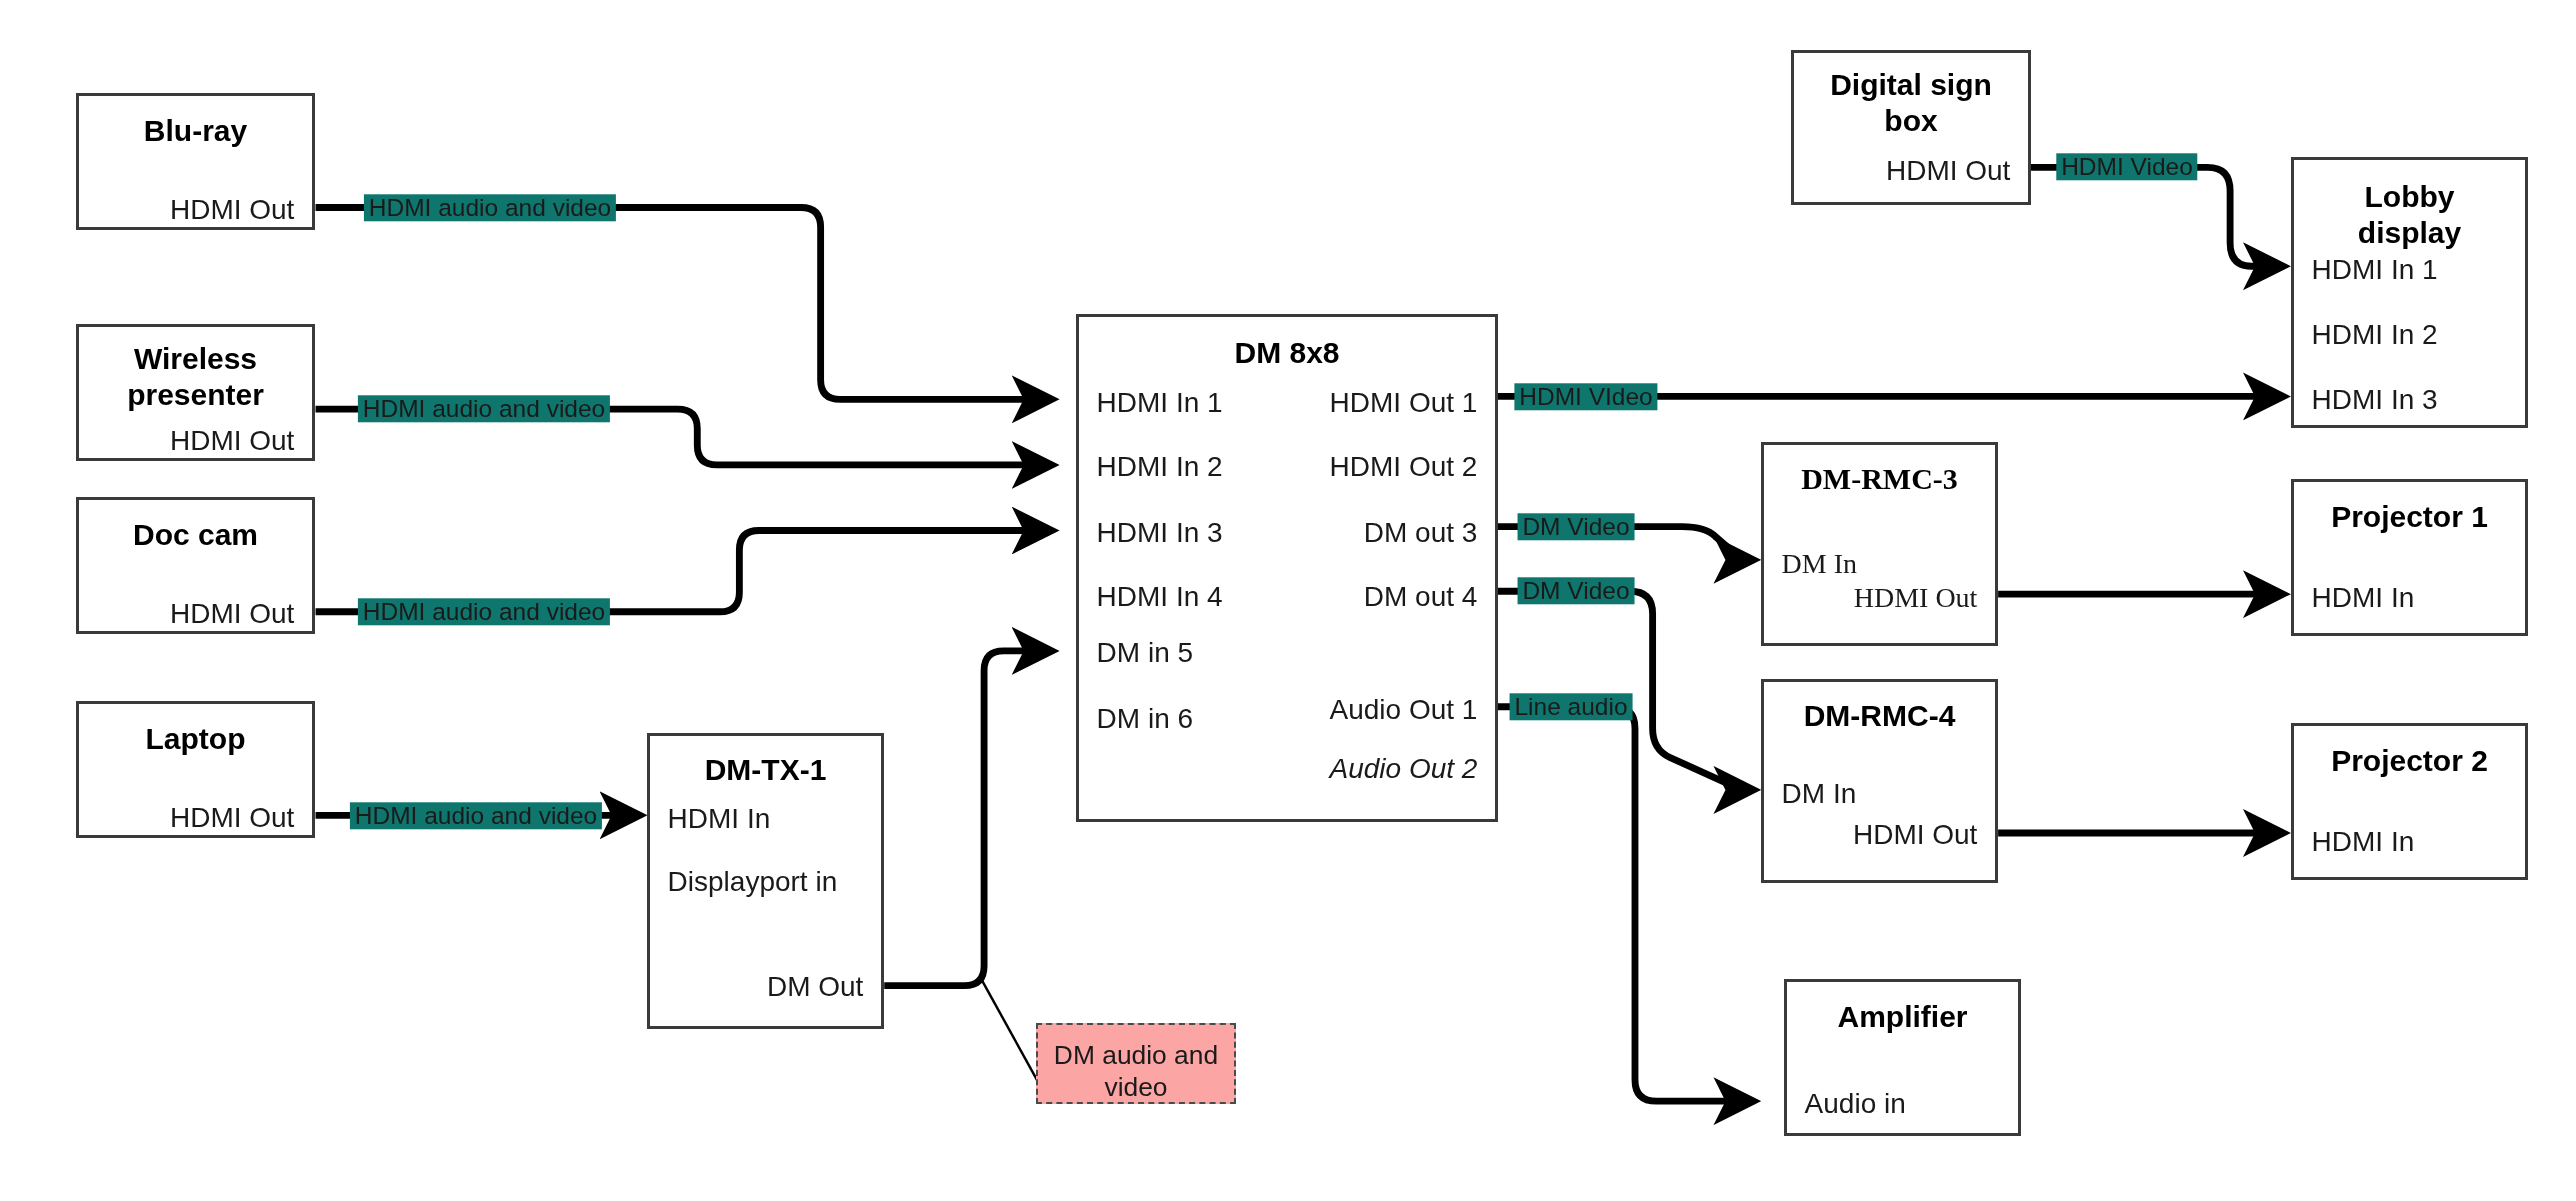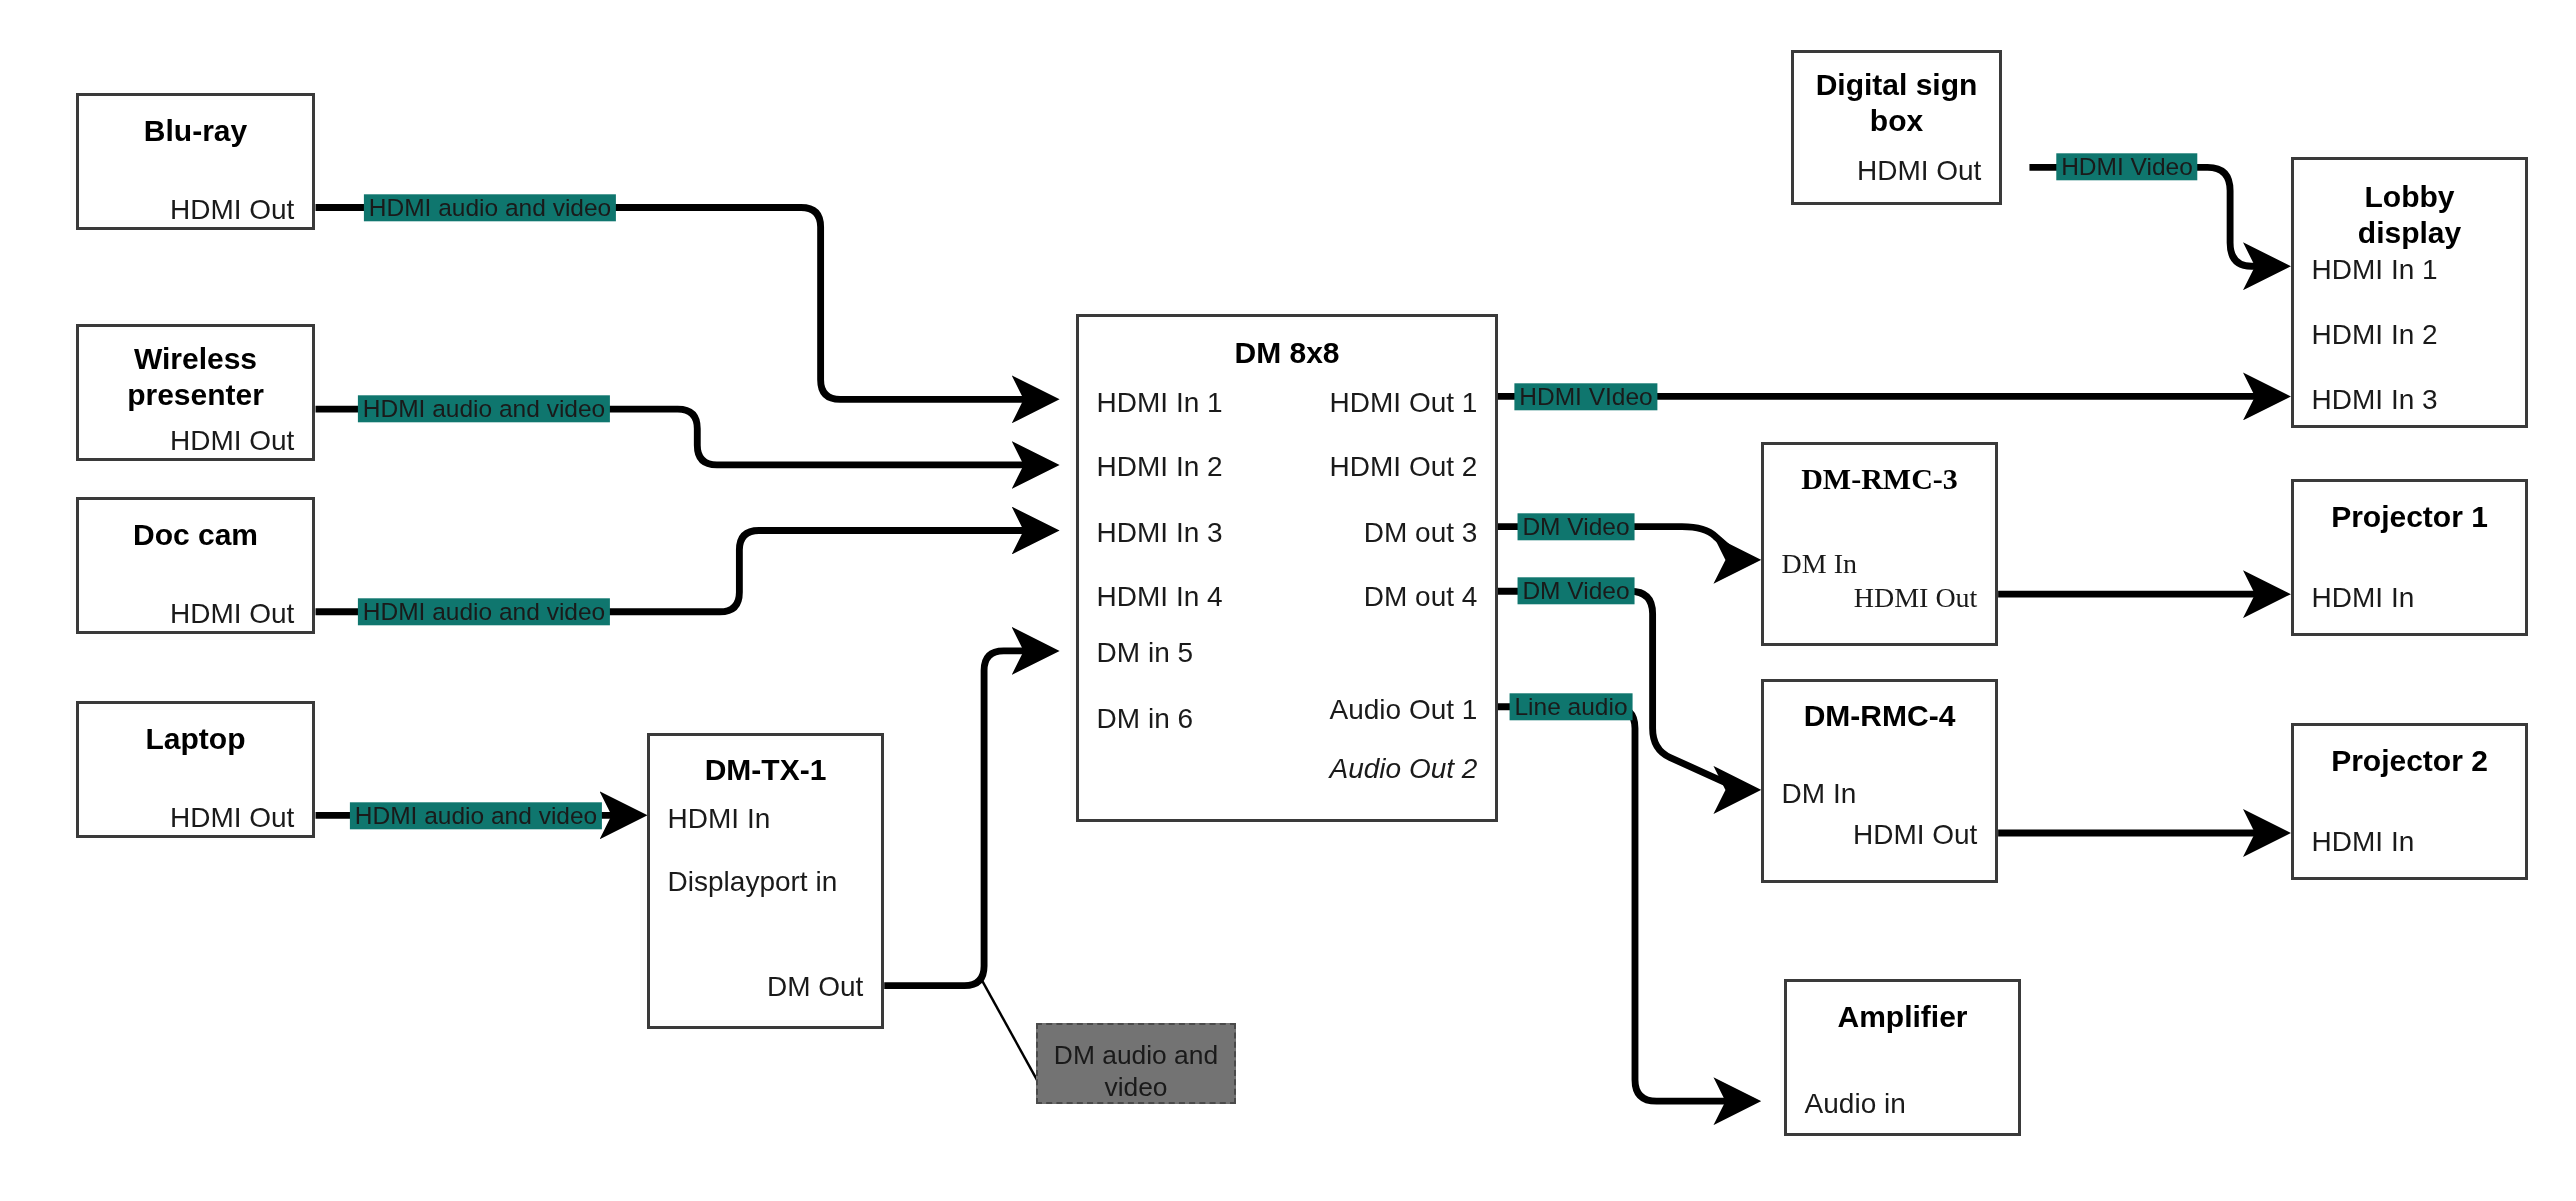--- a/index.html
+++ b/index.html
@@ -26,21 +26,21 @@
   }
   .node {
     position: absolute;
     box-sizing: border-box;
     border: 3.9px solid #3a3a3a;
     background: #ffffff;
     z-index: 5;
   }
   .node.dashed {
     border: 2px dashed #4a4a4a;
-    background: #737373;
+    background: #fca5a5;
   }
   .node-title {
     position: absolute;
     left: 0;
     right: 0;
     text-align: center;
     font-weight: bold;
     font-size: 30px;
     line-height: 36px;
     color: #000000;
@@ -152,21 +152,21 @@
     <div class="port left" style="top:320px;">DM in 5</div>
     <div class="port left" style="top:386px;">DM in 6</div>
     <div class="port right" style="top:70px;">HDMI Out 1</div>
     <div class="port right" style="top:134px;">HDMI Out 2</div>
     <div class="port right" style="top:200px;">DM out 3</div>
     <div class="port right" style="top:264px;">DM out 4</div>
     <div class="port right" style="top:377px;">Audio Out 1</div>
     <div class="port right" style="top:436px;font-style:italic;">Audio Out 2</div>
   </div>
 
-  <div class="node" style="left:1791px; top:50px; width:211px; height:155px;">
+  <div class="node" style="left:1791px; top:50px; width:240px; height:155px;">
     <div class="node-title" style="top:13.7px;">Digital sign</div>
     <div class="node-title" style="top:50px;">box</div>
     <div class="port right" style="top:102px;">HDMI Out</div>
   </div>
 
   <div class="node" style="left:2291px; top:157px; width:237px; height:271px;">
     <div class="node-title" style="top:18.6px;">Lobby</div>
     <div class="node-title" style="top:55px;">display</div>
     <div class="port left" style="top:94px;">HDMI In 1</div>
     <div class="port left" style="top:159px;">HDMI In 2</div>

